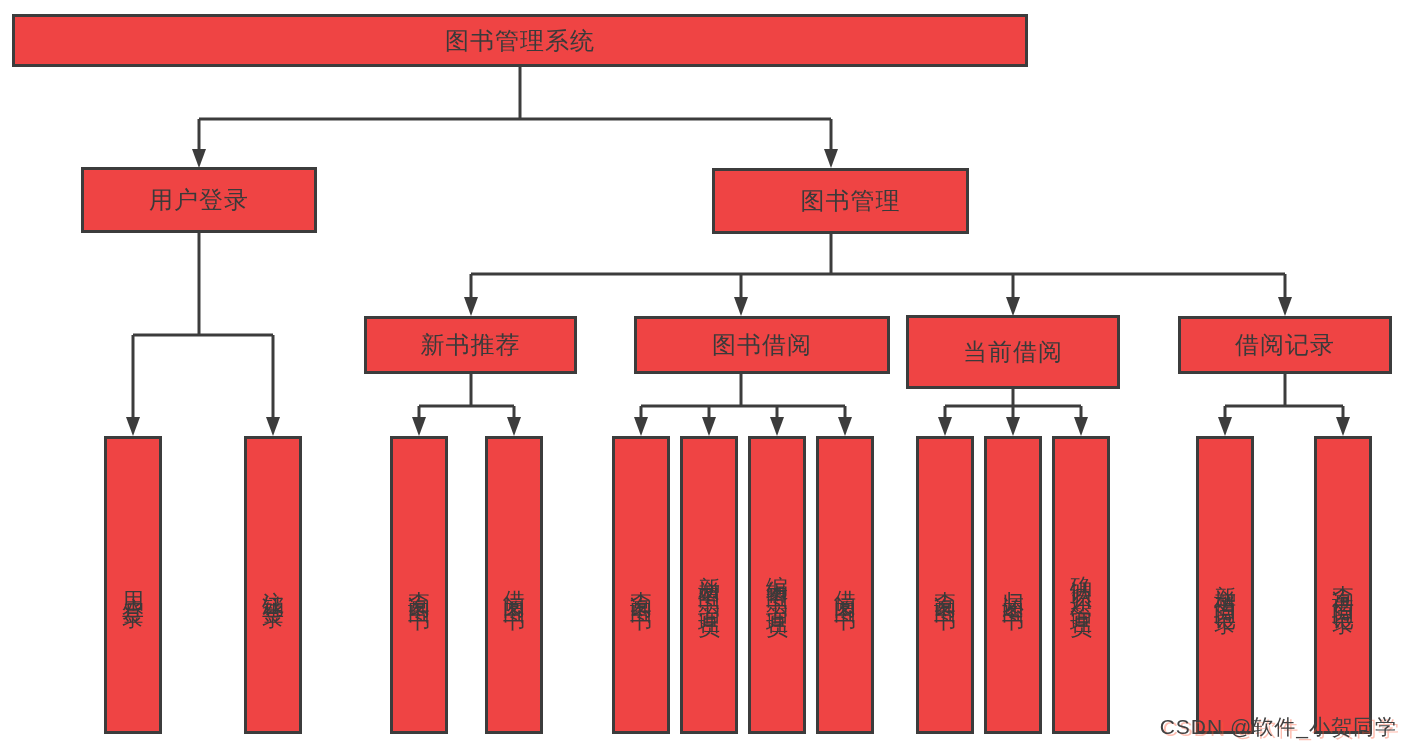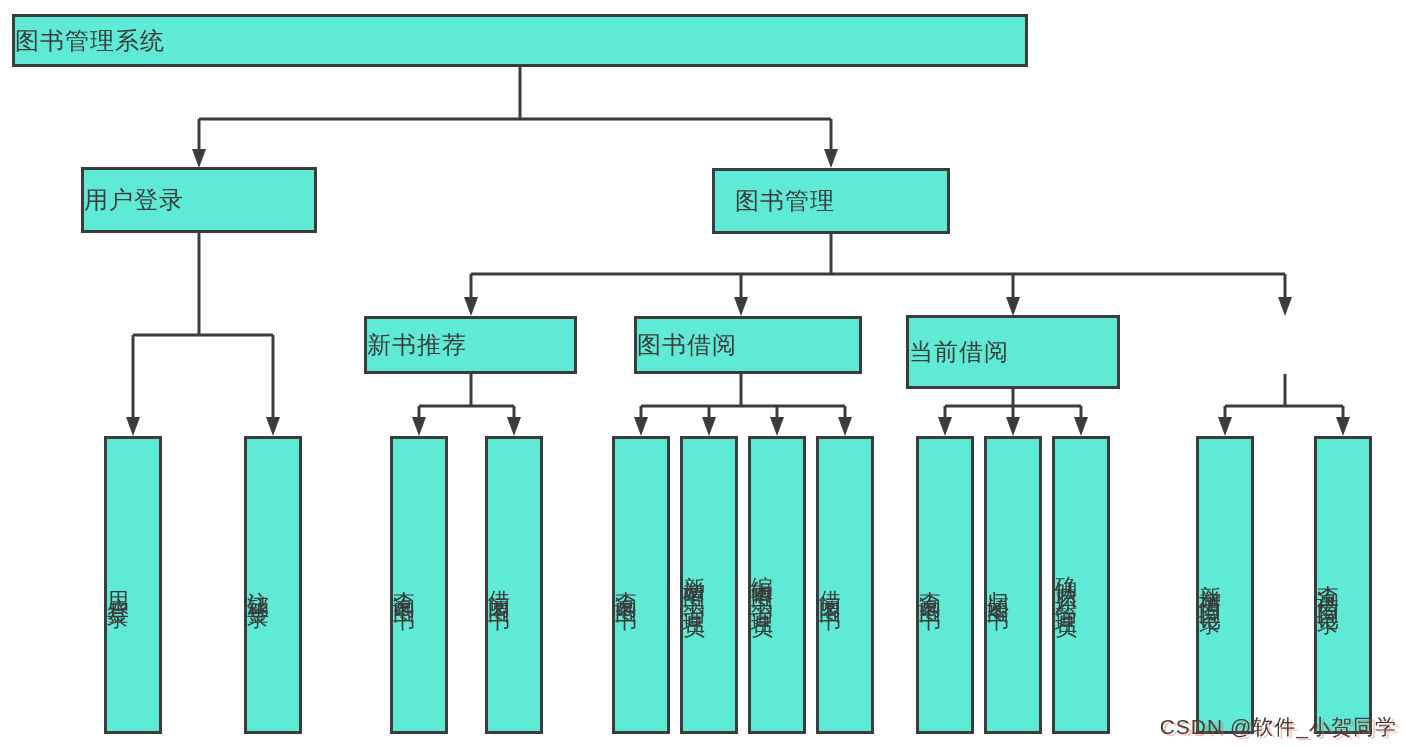--- a/index.html
+++ b/index.html
@@ -19,24 +19,24 @@
     position: absolute;
     left: 0;
     top: 0;
     width: 1405px;
     height: 747px;
   }
   .node {
     position: absolute;
     box-sizing: border-box;
     border: 3px solid #3c3c3c;
-    background: #5eead4;
+    background: #ef4444;
     display: flex;
     align-items: center;
-    justify-content: flex-start;
+    justify-content: center;
     color: #3a3a3a;
   }
   .node.h span {
     font-size: 24px;
     letter-spacing: 1px;
     white-space: nowrap;
   }
   .node.v span {
     writing-mode: vertical-rl;
     text-orientation: mixed;
@@ -126,32 +126,35 @@
     </g>
   </svg>
 
   <div class="node h" style="left:12px; top:14px; width:1016px; height:53px;">
     <span>图书管理系统</span>
   </div>
 
   <div class="node h" style="left:81px; top:167px; width:236px; height:66px;">
     <span>用户登录</span>
   </div>
-  <div class="node h" style="left:712px; top:168px; width:238px; height:66px;padding-left:20px;">
+  <div class="node h" style="left:712px; top:168px; width:257px; height:66px;padding-left:20px;">
     <span>图书管理</span>
   </div>
 
   <div class="node h" style="left:364px; top:316px; width:213px; height:58px;">
     <span>新书推荐</span>
   </div>
-  <div class="node h" style="left:634px; top:316px; width:228px; height:58px;">
+  <div class="node h" style="left:634px; top:316px; width:256px; height:58px;">
     <span>图书借阅</span>
   </div>
   <div class="node h" style="left:906px; top:315px; width:214px; height:74px;">
     <span>当前借阅</span>
+  </div>
+  <div class="node h" style="left:1178px; top:316px; width:214px; height:58px;">
+    <span>借阅记录</span>
   </div>
 
   <div class="node v" style="left:104px; top:436px; width:58px; height:298px;">
     <span>用户登录</span>
   </div>
   <div class="node v" style="left:244px; top:436px; width:58px; height:298px;">
     <span>注销登录</span>
   </div>
   <div class="node v" style="left:390px; top:436px; width:58px; height:298px;">
     <span>查询图书</span>

